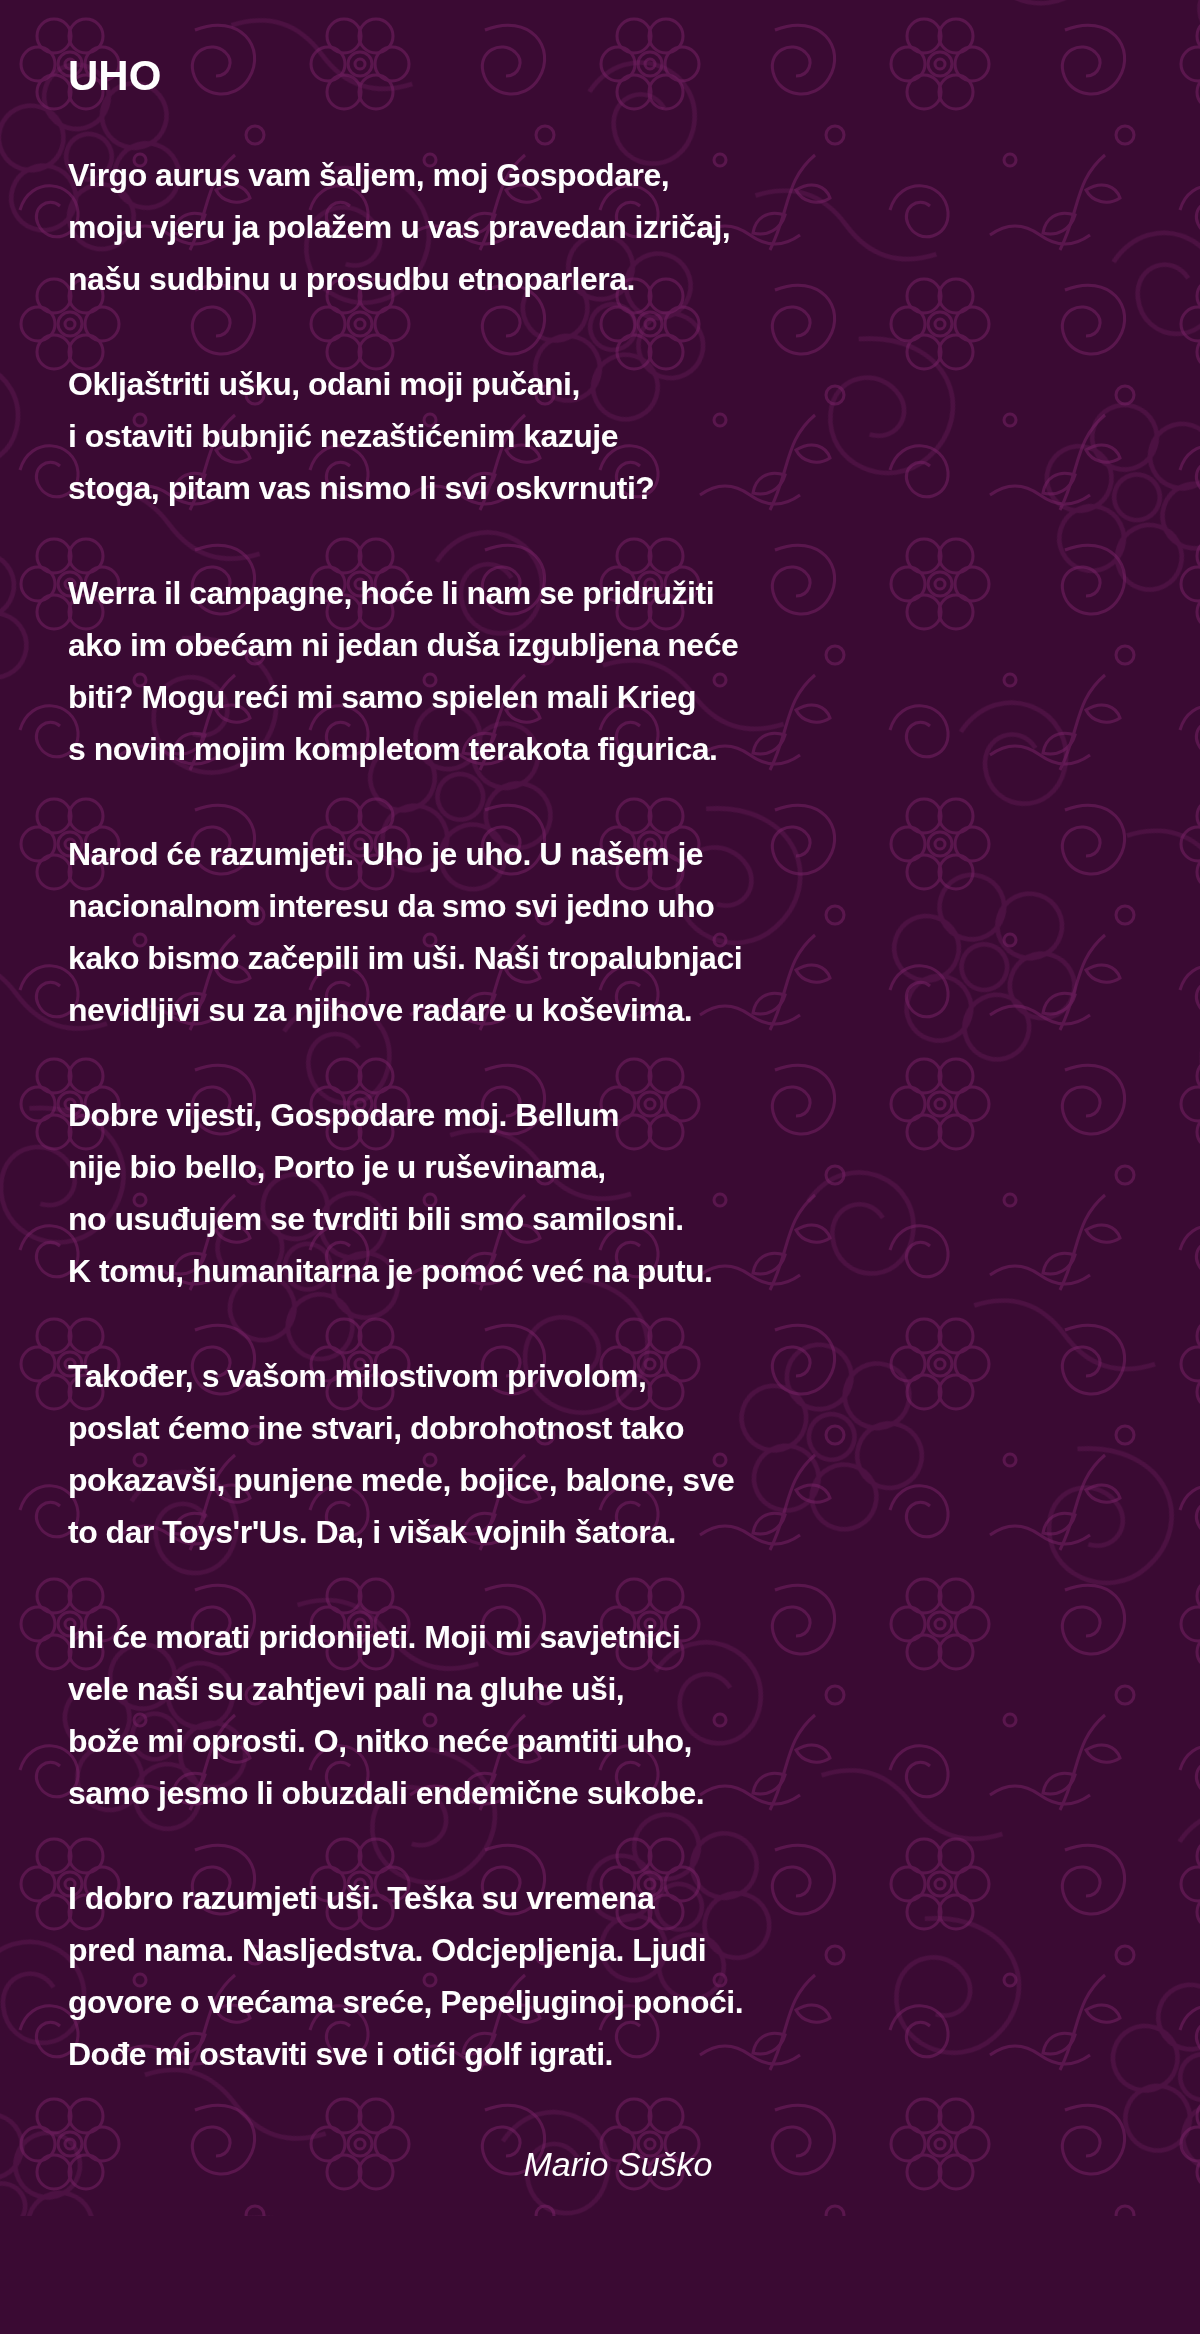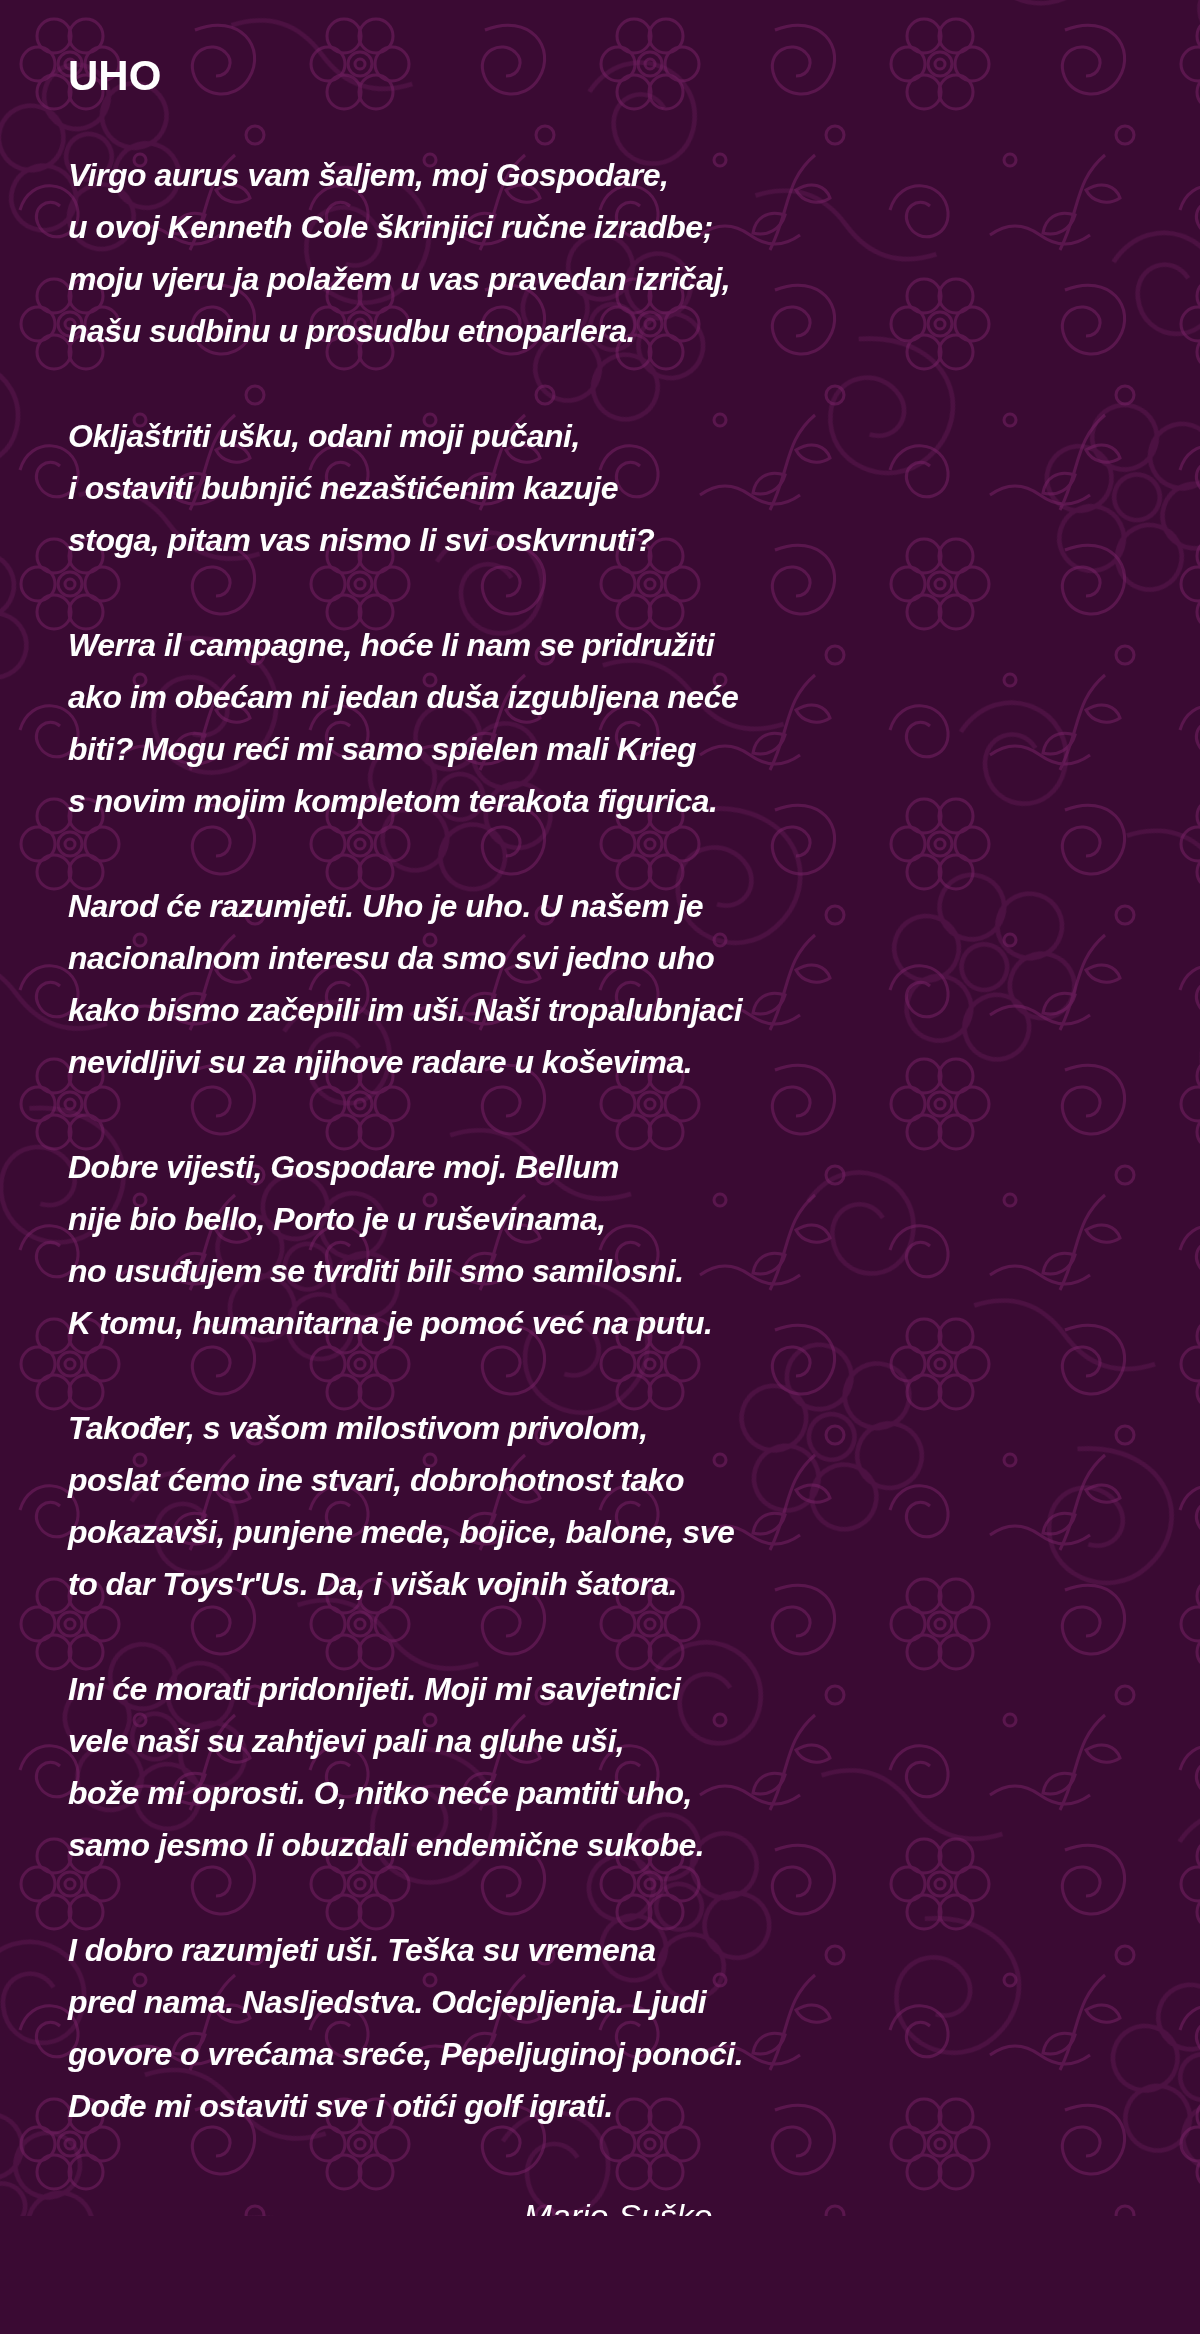--- a/index.html
+++ b/index.html
@@ -31,21 +31,20 @@
     margin:53px 0 50px 0;
     font-family:"Liberation Sans","DejaVu Sans",sans-serif;
     font-weight:bold;
     font-size:42px;
     line-height:46px;
     letter-spacing:0px;
     color:var(--text);
   }
   .stanza{
     margin:0 0 53px 0;
-    font-style:italic;
   }
   .line{
     display:block;
     white-space:nowrap;
     font-family:"Liberation Sans","DejaVu Sans",sans-serif;
     font-weight:bold;
     font-size:32px;
     line-height:52px;
     letter-spacing:-0.5px;
     color:var(--text);
@@ -111,21 +110,20 @@
     <rect x="0" y="0" width="1200" height="2334" fill="#3a0a33"></rect>
     <rect x="0" y="0" width="1200" height="2334" fill="url(#damask-big)"></rect>
     <rect x="0" y="0" width="1200" height="2334" fill="url(#damask)"></rect>
   </svg>
 
   <div class="content">
     <h1 class="title">UHO</h1>
     <div id="stanzas">
         <p class="stanza">
           <span class="line">Virgo aurus vam šaljem, moj Gospodare,</span>
-          <span class="line">u ovoj Kenneth Cole škrinjici ručne izradbe;</span>
           <span class="line">moju vjeru ja polažem u vas pravedan izričaj,</span>
           <span class="line">našu sudbinu u prosudbu etnoparlera.</span>
         </p>
         <p class="stanza">
           <span class="line">Okljaštriti ušku, odani moji pučani,</span>
           <span class="line">i ostaviti bubnjić nezaštićenim kazuje</span>
           <span class="line">stoga, pitam vas nismo li svi oskvrnuti?</span>
         </p>
         <p class="stanza">
           <span class="line">Werra il campagne, hoće li nam se pridružiti</span>

